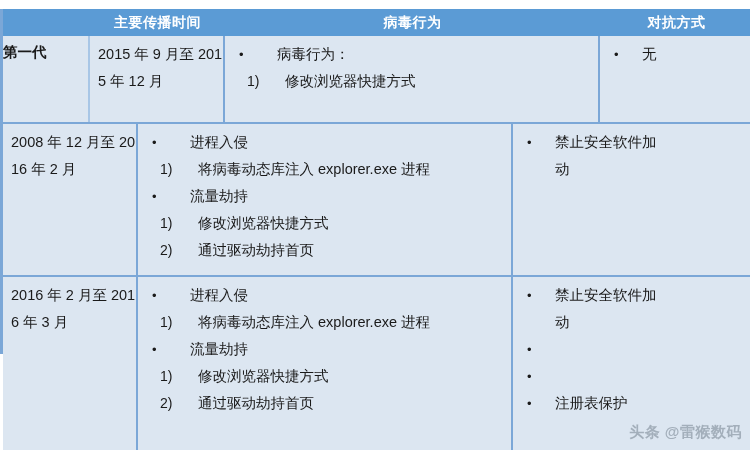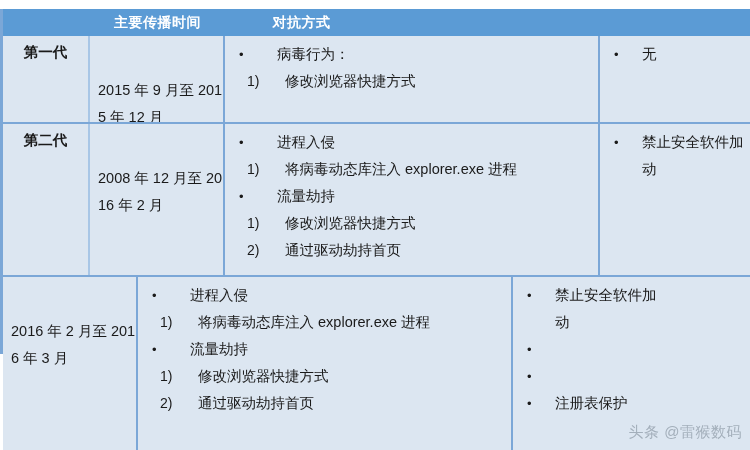--- a/index.html
+++ b/index.html
@@ -76,21 +76,21 @@
   .r3 { height: 173px; }
 
   .cell {
     box-sizing: border-box;
     padding: 4px 0 0 0;
     overflow: hidden;
   }
   .c1 {
     width: 87px;
     border-right: 2px solid #a8c6e6;
-    text-align: center;
+    text-align: left;
     padding-top: 5px;
   }
   .c2 {
     width: 135px;
     border-right: 2px solid #7ba7d7;
     padding-left: 8px;
     padding-top: 5px;
   }
   .c3 {
     width: 375px;
@@ -110,21 +110,20 @@
     font-weight: bold;
     color: #1a1a1a;
     line-height: 22px;
     white-space: nowrap;
   }
   .period {
     font-size: 14.5px;
     color: #1a1a1a;
     line-height: 27px;
     word-break: break-all;
-    margin-top: 36px;
   }
 
   
   .li {
     display: flex;
     align-items: flex-start;
     line-height: 27px;
     font-size: 14.5px;
     color: #1a1a1a;
     white-space: nowrap;
@@ -161,37 +160,38 @@
     line-height: 27px;
     word-break: break-all;
   }
 
   
   .watermark {
     position: absolute;
     right: 8px;
     bottom: 8px;
     font-size: 15px;
-    font-weight: normal;
+    font-weight: bold;
     color: #9aa6b2;
     opacity: 0.85;
     white-space: nowrap;
     letter-spacing: 0.5px;
   }
 </style>
 </head>
 <body>
 
 <div id="screenshot">
 
   <div class="table-wrap">
 
     <div class="hdr-row">
       <div class="hdr-cell hdr-c1"></div>
       <div class="hdr-cell hdr-c2">主要传播时间</div>
+      <div class="hdr-cell hdr-c3">病毒行为</div>
       <div class="hdr-cell hdr-c4">对抗方式</div>
     </div>
 
     <div class="body-rows">
 
       <div class="row r1">
         <div class="cell c1">
           <div class="gen-label">第一代</div>
         </div>
         <div class="cell c2">
@@ -209,23 +209,20 @@
         </div>
         <div class="cell c4">
           <div class="li rc">
             <span class="marker">•</span>
             <span class="txt">无</span>
           </div>
         </div>
       </div>
 
       <div class="row r2">
-        <div class="cell c1">
-          <div class="gen-label">第二代</div>
-        </div>
         <div class="cell c2">
           <div class="period">2008 年 12 月至 2016 年 2 月</div>
         </div>
         <div class="cell c3">
           <div class="li bullet">
             <span class="marker">•</span>
             <span class="txt">进程入侵</span>
           </div>
           <div class="li num">
             <span class="marker">1)</span>

